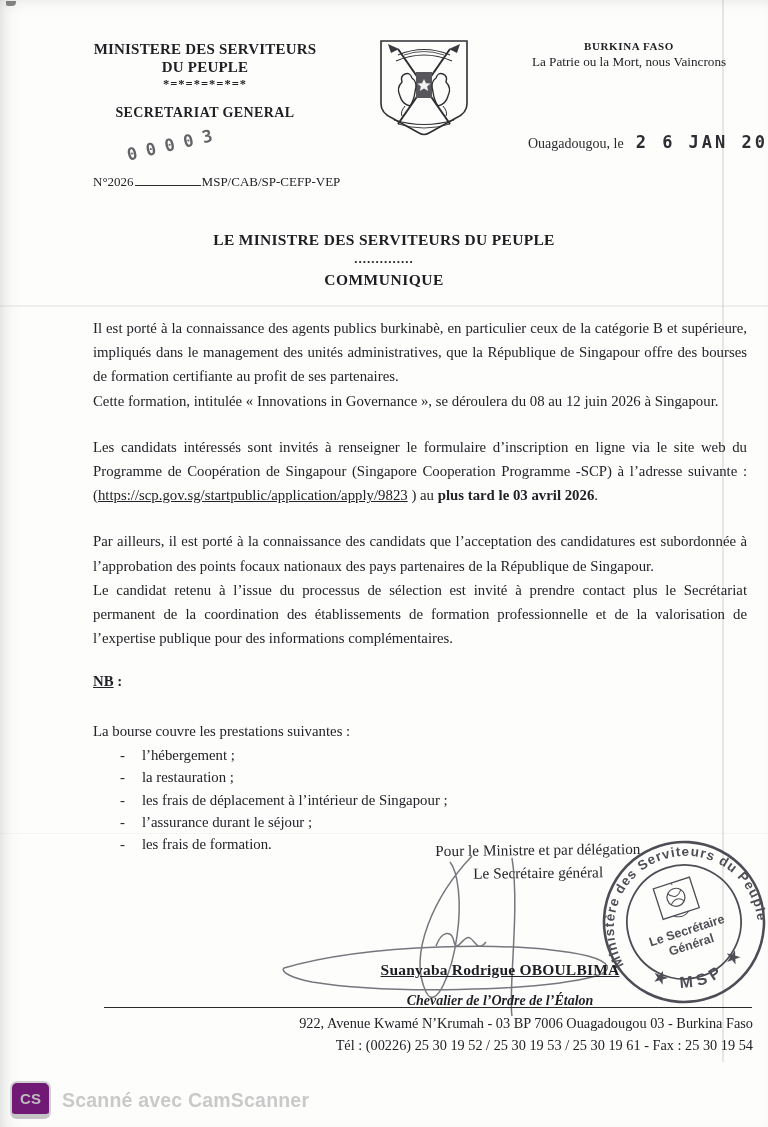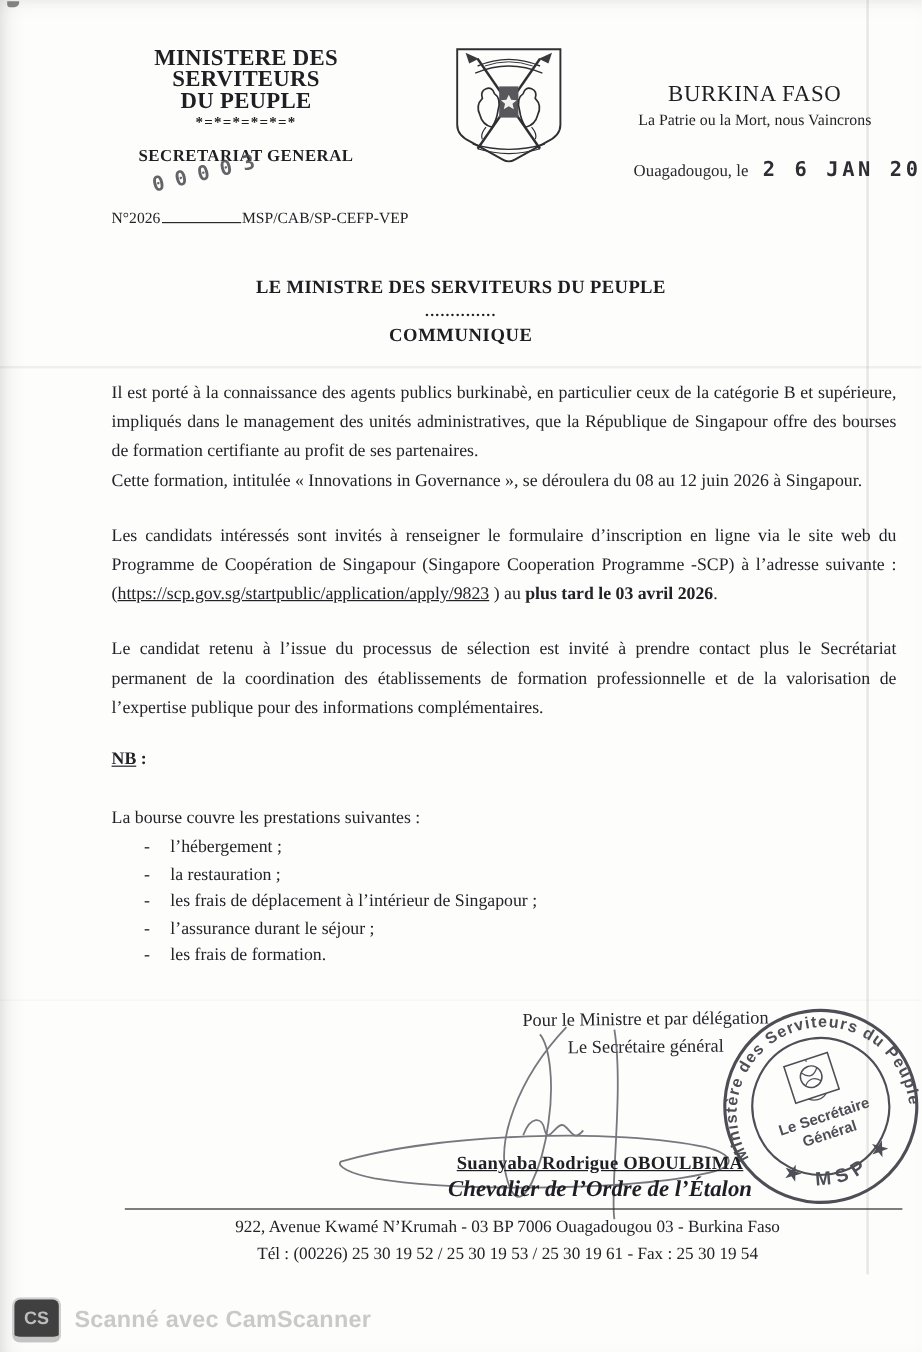--- a/index.html
+++ b/index.html
@@ -14,26 +14,26 @@
     box-shadow:inset 14px 0 22px -18px rgba(80,80,80,.35), inset 0 10px 18px -14px rgba(120,120,120,.25);
   }
   
   .crease-v{position:absolute;left:722px;top:0;width:2px;height:1062px;background:rgba(110,110,115,.16);}
   .crease-h1{position:absolute;left:0;top:305px;width:768px;height:2px;background:rgba(140,140,140,.12);}
   .crease-h2{position:absolute;left:0;top:833px;width:768px;height:1px;background:rgba(150,150,150,.08);}
   .speck{position:absolute;left:6px;top:1px;width:10px;height:5px;background:rgba(40,40,40,.55);border-radius:0 0 4px 2px;}
 
   
   .ministry{position:absolute;left:86px;top:40px;width:238px;text-align:center;font-weight:bold;color:#1e1e23;}
-  .ministry .l{font-size:19px;line-height:18px;letter-spacing:.2px;}
+  .ministry .l{font-size:15px;line-height:18px;letter-spacing:.2px;}
   .ministry .sep{font-size:12.5px;line-height:16px;letter-spacing:1px;}
   .ministry .sec{font-size:14px;margin-top:13px;letter-spacing:.4px;}
   .arms{position:absolute;left:374px;top:36px;width:100px;height:108px;}
   .country{position:absolute;left:498px;top:40px;width:262px;text-align:center;color:#1e1e23;}
-  .country .c{font-weight:normal;font-size:19px;letter-spacing:.6px;margin-top:28px;}
+  .country .c{font-weight:bold;font-size:11px;letter-spacing:.6px;}
   .country .m{font-size:13.2px;margin-top:2px;}
   .dateline{position:absolute;left:528px;top:132px;white-space:nowrap;font-size:14px;color:#2a2a2f;}
   .datestamp{font-family:"DejaVu Sans Mono",monospace;font-weight:bold;font-size:17px;letter-spacing:3px;color:#2d2d33;margin-left:12px;}
   .stampnum{position:absolute;left:126px;top:134px;transform:rotate(-13deg);font-family:"DejaVu Sans Mono",monospace;font-size:17px;font-weight:bold;letter-spacing:9px;color:#4a4a4f;opacity:.85;}
   .refline{position:absolute;left:93px;top:171px;font-size:13px;color:#222227;}
   .refblank{display:inline-block;width:66px;border-bottom:1.3px solid #2b2b2b;height:14px;vertical-align:baseline;margin:0 1px;}
 
   
   .titleblock{position:absolute;left:0;top:231px;width:768px;text-align:center;color:#1d1d22;}
   .titleblock .t1{font-weight:bold;font-size:15.5px;letter-spacing:.3px;font-family:Liberation Serif, serif;}
@@ -52,29 +52,29 @@
   .nb .intro{margin-top:25px;text-align:left;}
   .nblist{margin-top:1px;}
   .nbrow{display:flex;gap:17px;padding-left:27px;line-height:22.4px;text-align:left;}
 
   
   .sigblock{position:absolute;left:390px;top:838px;width:296px;text-align:center;font-size:15.3px;line-height:23px;color:#26262c;transform:rotate(-.6deg);}
   .sigsvg{position:absolute;left:276px;top:850px;width:352px;height:168px;}
   .stamp{position:absolute;left:597px;top:835px;width:174px;height:174px;transform:rotate(-18deg);opacity:.9;}
   .nameblock{position:absolute;left:288px;top:961px;width:424px;text-align:center;color:#1e1e24;}
   .nameblock .nm{font-weight:bold;font-size:15.5px;text-decoration:underline;letter-spacing:.2px;}
-  .nameblock .tt{font-style:italic;font-weight:600;font-size:19px;margin-top:2px;}
+  .nameblock .tt{font-style:italic;font-weight:600;font-size:14px;margin-top:14px;}
 
   
   .footrule{position:absolute;left:104px;top:1007px;width:648px;border-top:1.7px solid #2b2b2b;}
-  .foot{position:absolute;left:93px;top:1013px;width:660px;text-align:center;font-size:14.3px;line-height:21.5px;color:#222227;}
+  .foot{position:absolute;left:93px;top:1013px;width:660px;text-align:right;font-size:14.3px;line-height:21.5px;color:#222227;}
 
   
   .wm{position:absolute;left:10px;top:1081px;display:flex;align-items:center;gap:11px;font-family:"Liberation Sans",sans-serif;}
-  .wmbadge{width:37px;height:31px;border:2.5px solid #d0d0d0;border-bottom:5px solid #c4c4c4;border-radius:7px;display:flex;align-items:center;justify-content:center;font-weight:bold;font-size:15px;color:#bdbdbd;background:#404040;}
+  .wmbadge{width:37px;height:31px;border:2.5px solid #d0d0d0;border-bottom:5px solid #c4c4c4;border-radius:7px;display:flex;align-items:center;justify-content:center;font-weight:bold;font-size:15px;color:#bdbdbd;background:#701a75;}
   .wmtext{font-size:19.5px;font-weight:bold;color:#c9c9c9;letter-spacing:.2px;}
 
   .ink{stroke:#3b3b44;fill:none;}
   .armink{stroke:#2f2f33;fill:none;}
 </style>
 </head>
 <body>
 
 <div class="page">
 
@@ -131,20 +131,21 @@
 
   <div class="bodytext">
     <div class="grp">
       <div>Il est porté à la connaissance des agents publics burkinabè, en particulier ceux de la catégorie B et supérieure, impliqués dans le management des unités administratives, que la République de Singapour offre des bourses de formation certifiante au profit de ses partenaires.</div>
       <div>Cette formation, intitulée « Innovations in Governance », se déroulera du 08 au 12 juin 2026 à Singapour.</div>
     </div>
     <div class="grp">
       <span>Les candidats intéressés sont invités à renseigner le formulaire d’inscription en ligne via le site web du Programme de Coopération de Singapour (Singapore Cooperation Programme -SCP) à l’adresse suivante : (</span><span class="u">https://scp.gov.sg/startpublic/application/apply/9823</span><span> ) au </span><span class="b">plus tard le 03 avril 2026</span><span>.</span>
     </div>
     <div class="grp">
+      <div>Par ailleurs, il est porté à la connaissance des candidats que l’acceptation des candidatures est subordonnée à l’approbation des points focaux nationaux des pays partenaires de la République de Singapour.</div>
       <div>Le candidat retenu à l’issue du processus de sélection est invité à prendre contact plus le Secrétariat permanent de la coordination des établissements de formation professionnelle et de la valorisation de l’expertise publique pour des informations complémentaires.</div>
     </div>
     <div class="nb">
       <div><span class="nblabel">NB</span><span class="nbcolon"> :</span></div>
       <div class="intro">La bourse couvre les prestations suivantes :</div>
       <div class="nblist">
         <div class="nbrow">
             <span>-</span>
             <span>l’hébergement ;</span>
           </div>

